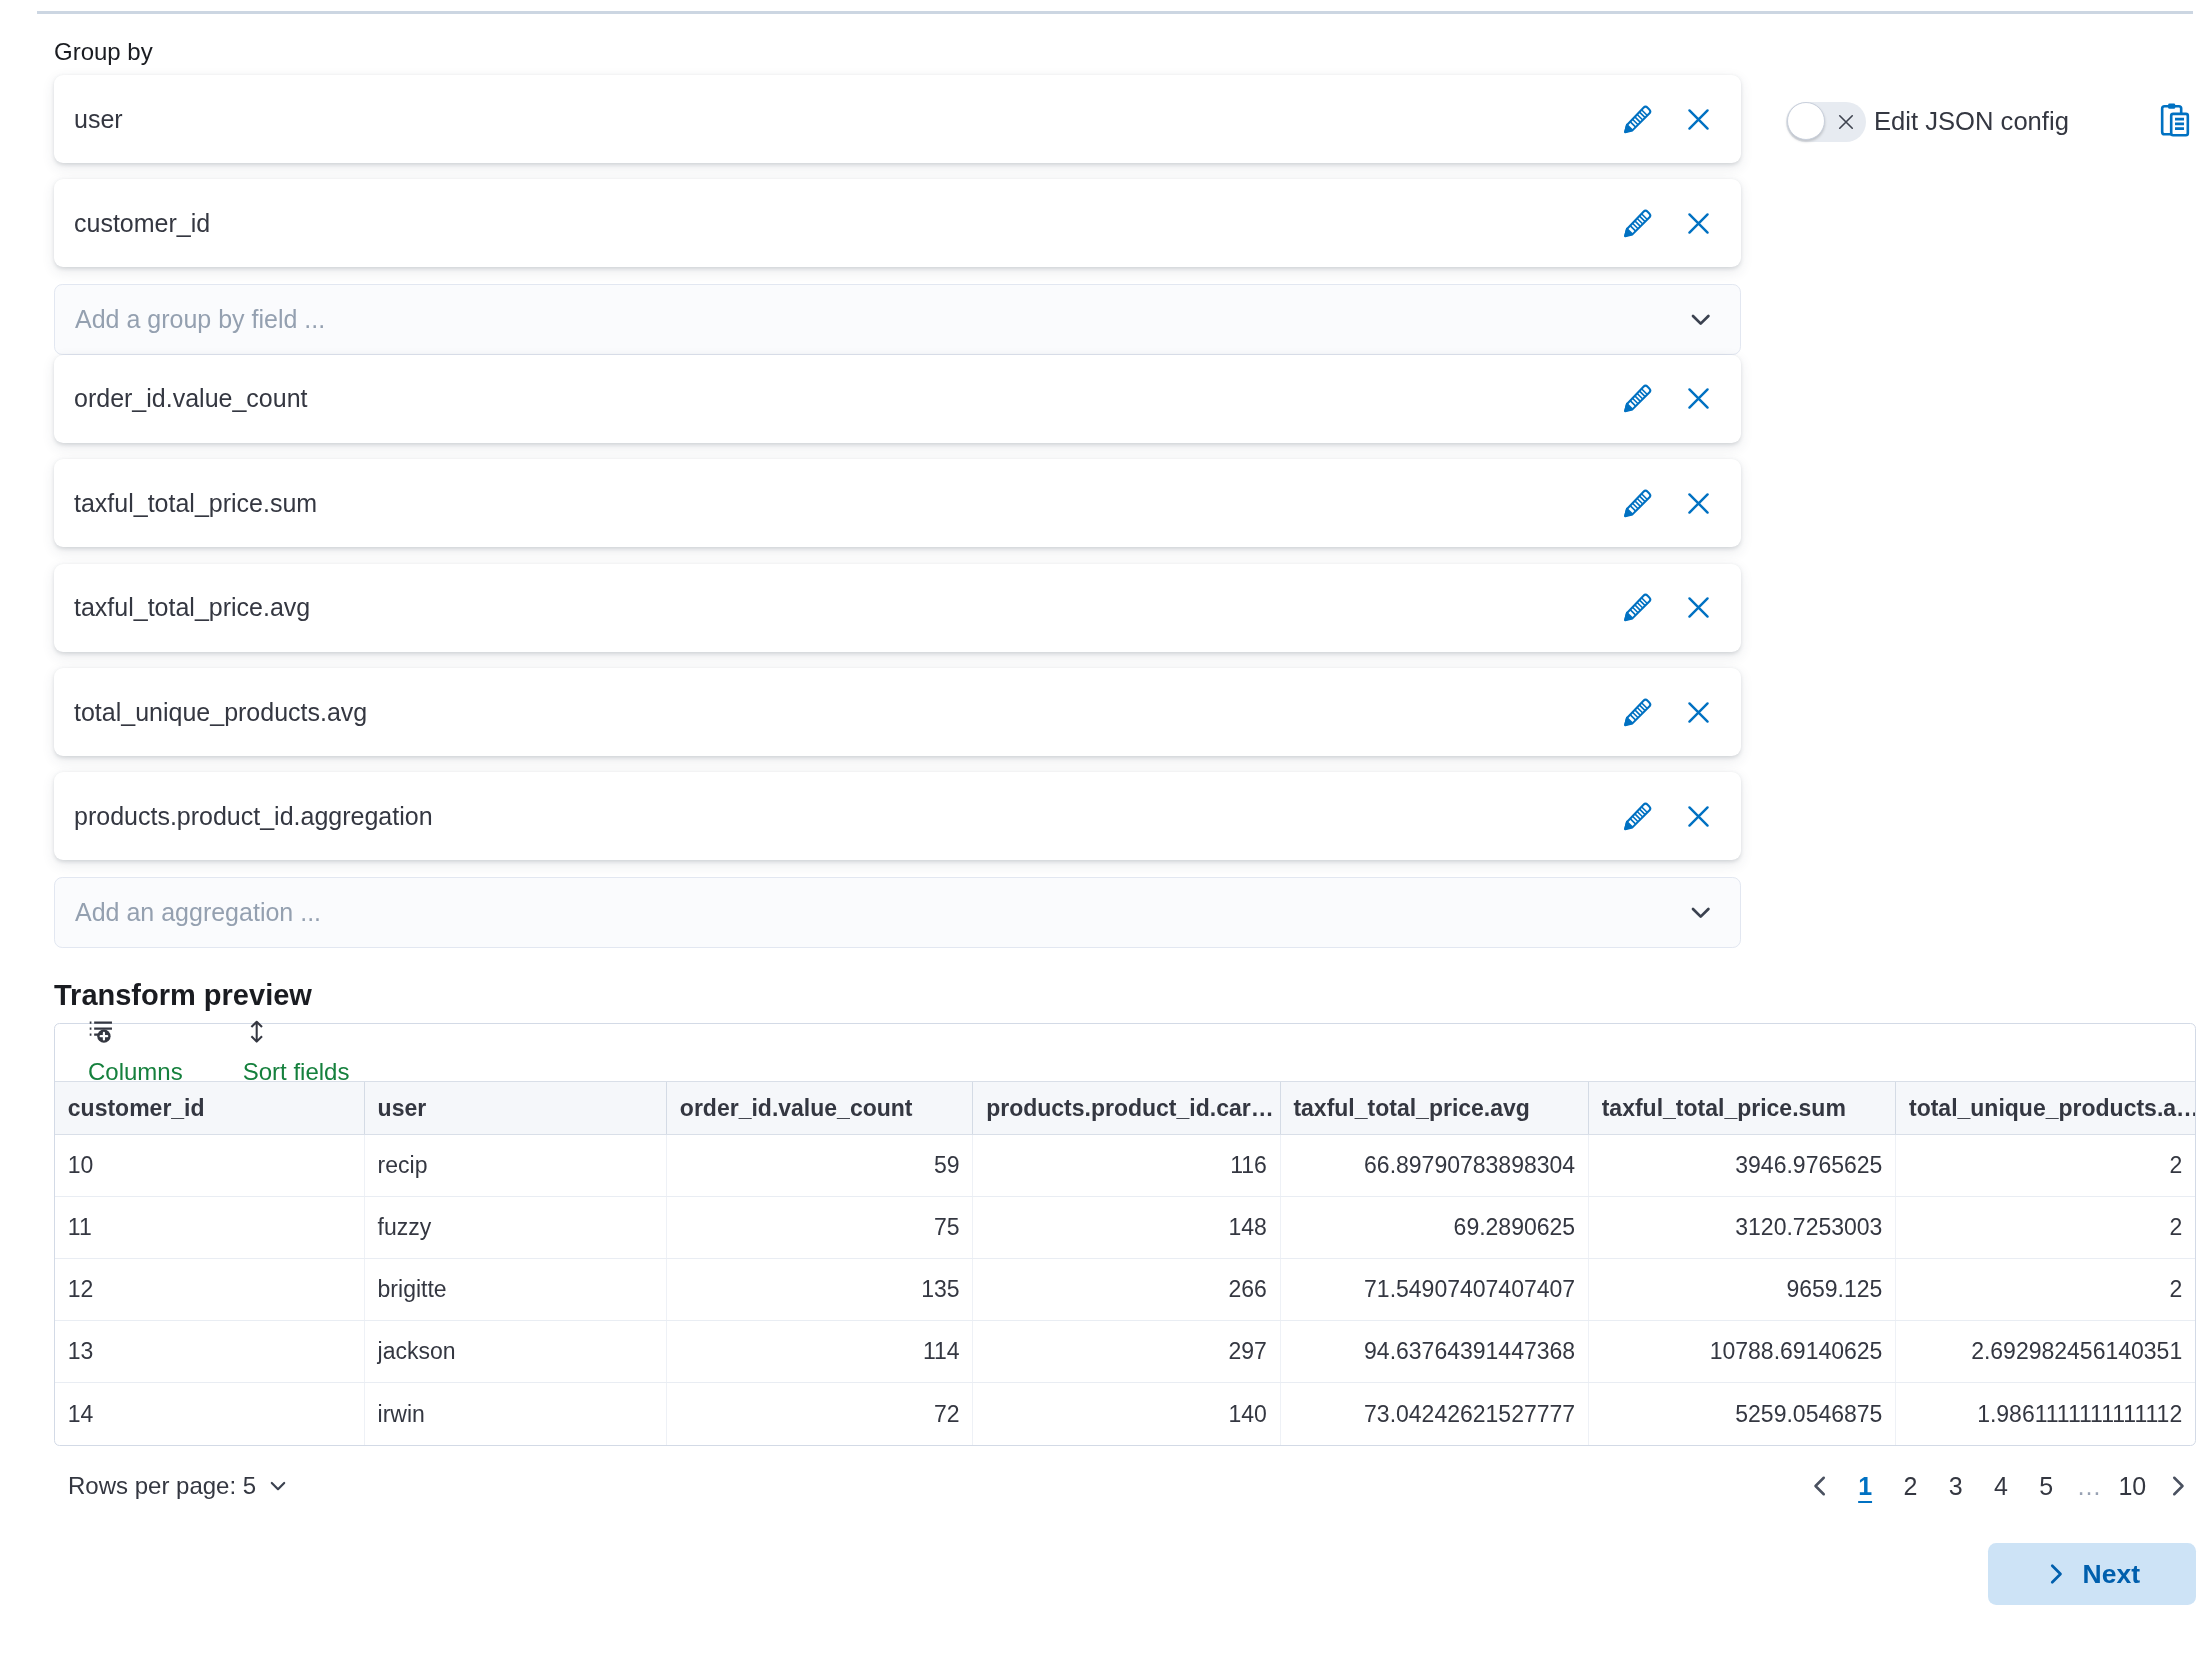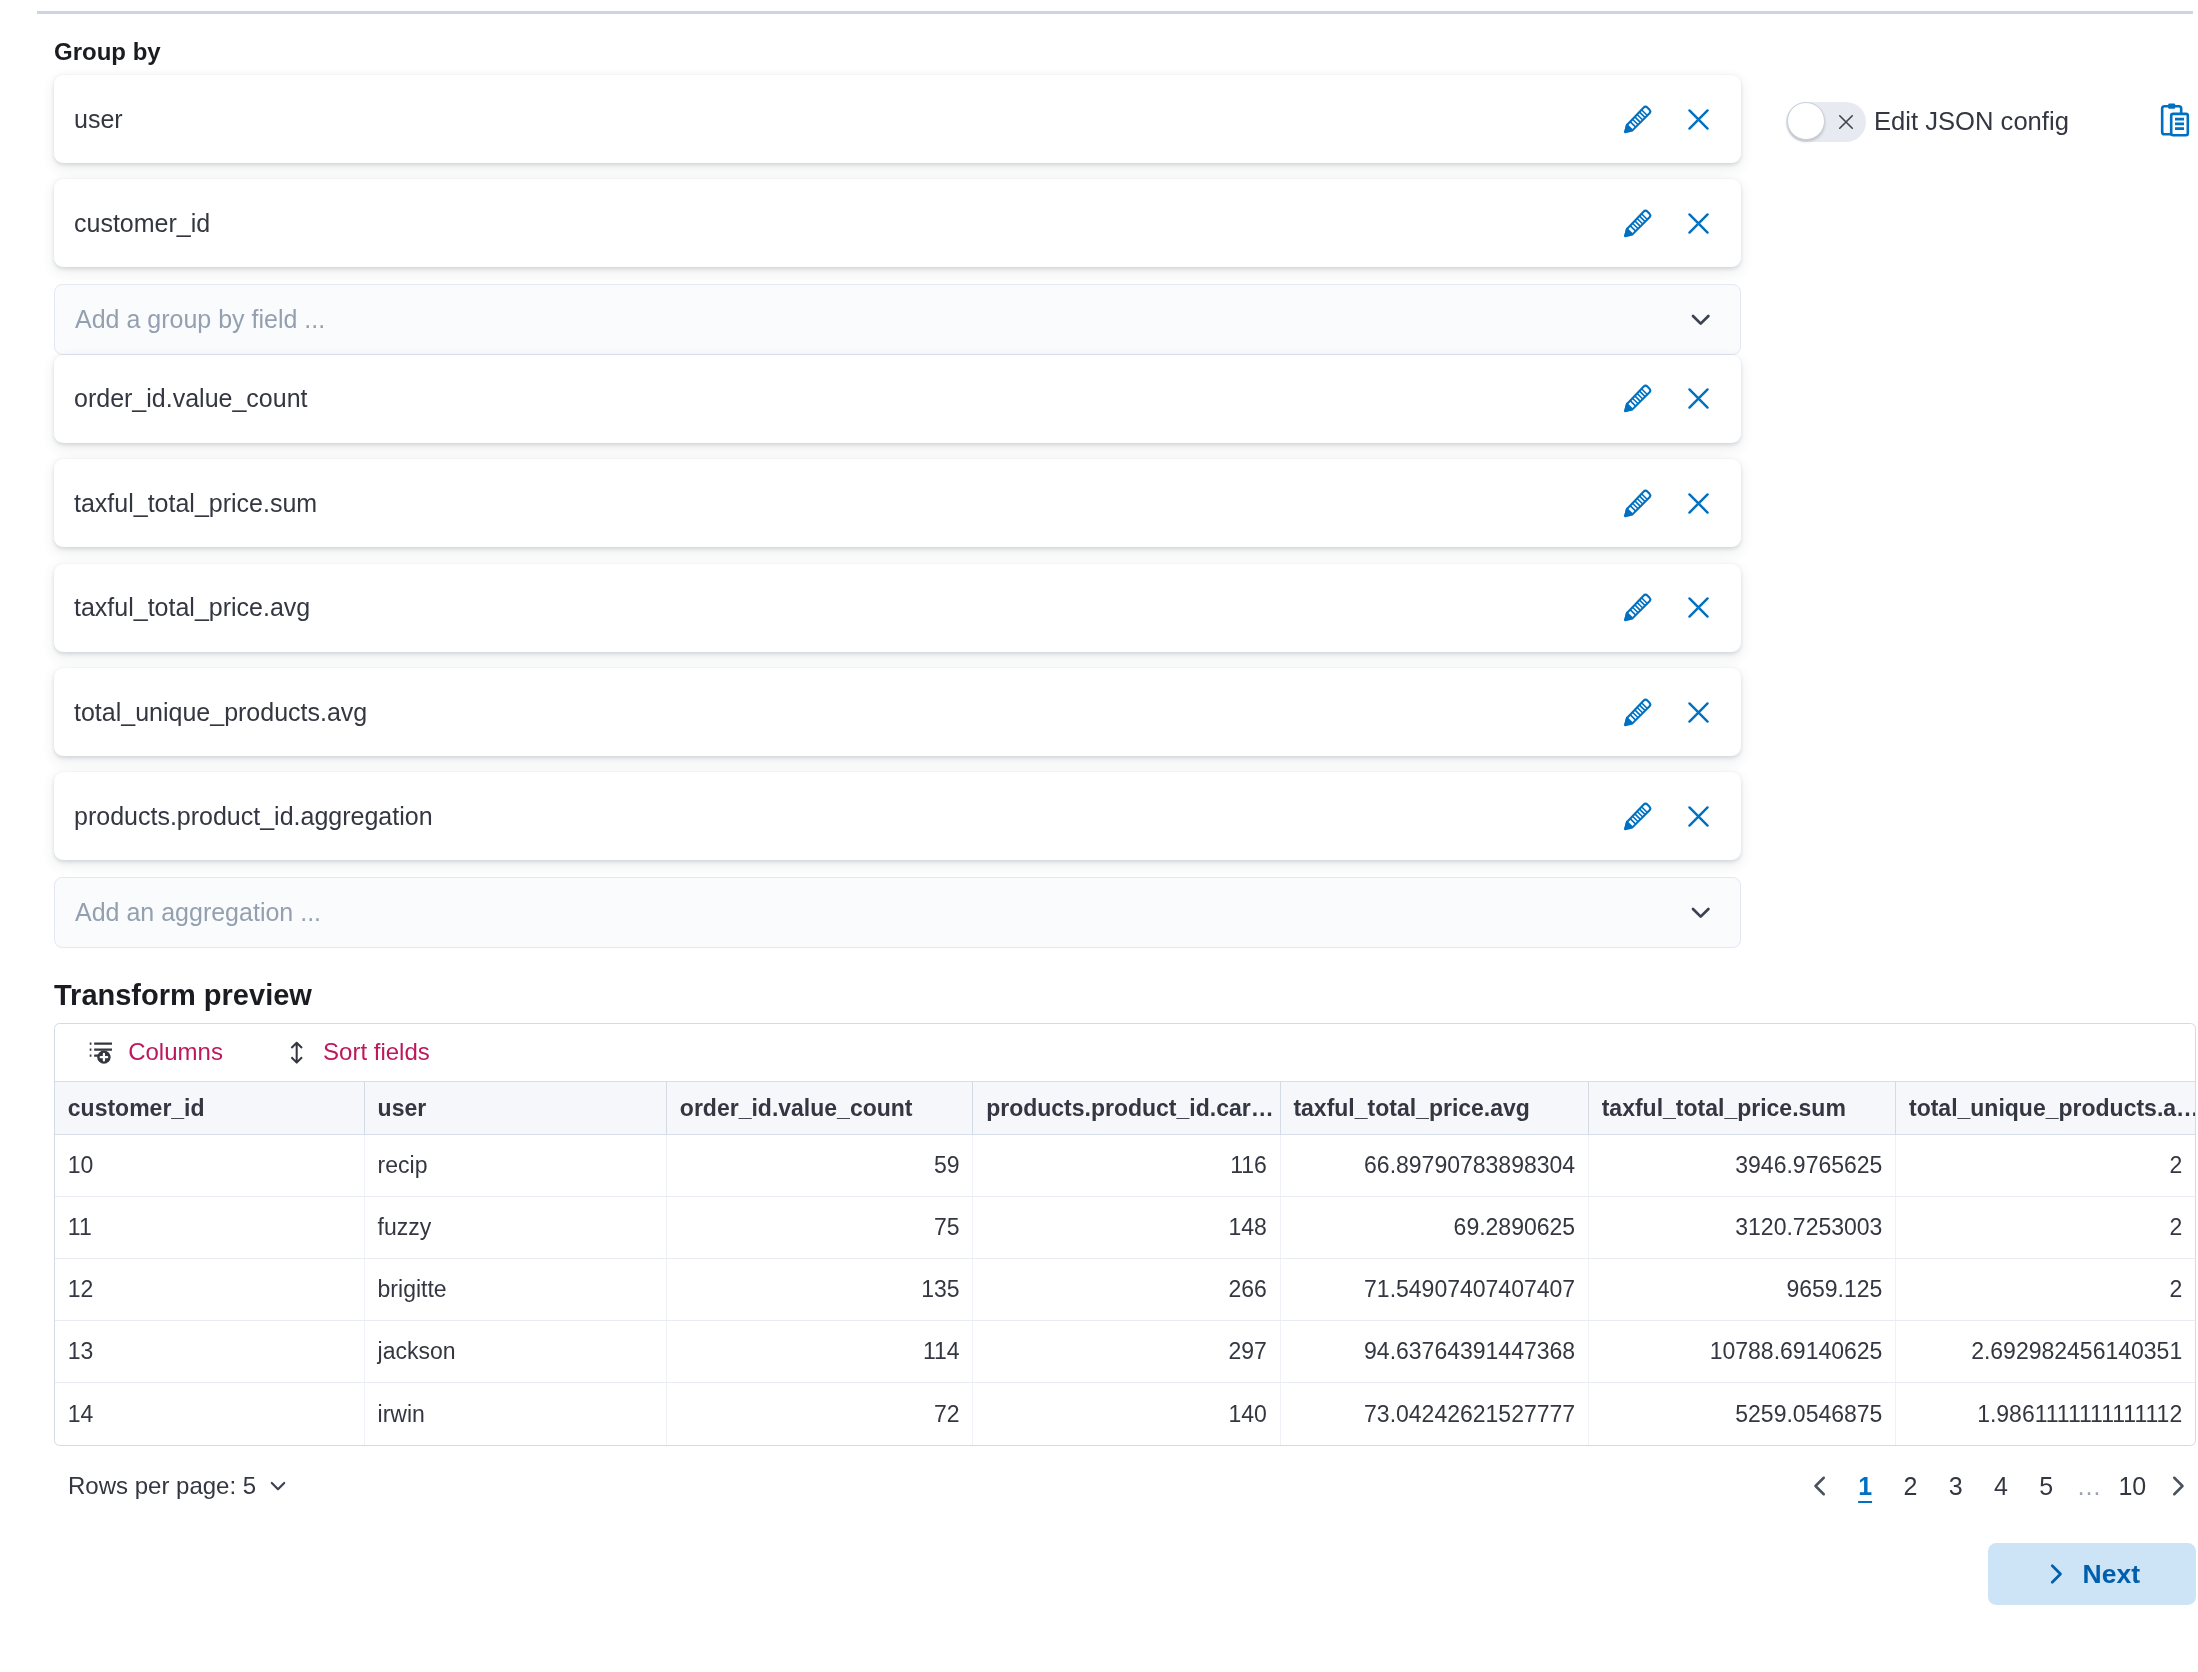--- a/index.html
+++ b/index.html
@@ -8,21 +8,21 @@
     width: 2198px; height: 1672px; overflow: hidden; position: relative;
     font-family: "Liberation Sans", "DejaVu Sans", sans-serif;
     color: #343741;
   }
   .page { position: relative; width: 2198px; height: 1672px; padding: 0 2.7px 0 54px; }
 
   .top-divider { position:absolute; left:37px; top:11px; width:2156px; height:2.7px; background:#ccd6e2; }
 
   .fields-col { width: 1687px; padding-top: 38px; }
 
-  .section-label { font-size:24px; font-weight:700; color:#1a1c21; margin-bottom:9.1px; }
+  .section-label { font-size:24px; font-weight:400; color:#1a1c21; margin-bottom:9.1px; }
   .section-label.aggs { margin-top:33px; }
 
   .field-panel {
     width:1687px; height:88px; background:#fff; border-radius:9.1px;
     box-shadow: 0 1.8px 3.7px rgba(52,62,78,.14), 0 4.6px 12.8px rgba(52,62,78,.10);
     display:flex; align-items:center; padding:0 24px 0 20px; margin-bottom:16.4px;
   }
   .field-label { font-size:25px; color:#343741; }
   .field-actions { margin-left:auto; display:flex; align-items:center; gap:24px; }
   .icon-btn { background:none; border:none; cursor:pointer; color:#0071c2; width:37px; height:37px; display:flex; align-items:center; justify-content:center; padding:0; }
@@ -41,21 +41,21 @@
   .switch .knob { position:absolute; left:0.9px; top:0.9px; width:38px; height:38px; border-radius:50%; background:#fff; border:0.9px solid #c9d0dc; box-shadow:0 1.8px 2.7px rgba(0,0,0,.18); }
   .switch .off-x { position:absolute; right:10px; top:10px; width:20px; height:20px; color:#3f4450; }
   .switch-label { font-size:25.6px; color:#343741; margin-left:8px; }
   .copy-btn { margin-left:auto; background:none; border:none; cursor:pointer; color:#0071c2; padding:0; }
   .copy-btn svg { width:38px; height:38px; }
 
   .preview-title { font-size:29px; font-weight:700; color:#1a1c21; margin-top:31px; line-height:33px; }
 
   .table-panel { width:2142px; border:1.8px solid #d3dae6; border-radius:5.5px; margin-top:11px; background:#fff; }
   .toolbar { height:58px; display:flex; align-items:center; padding-left:33px; gap:60px; border-bottom:1.8px solid #d9dfe8; }
-  .tool-btn { background:none; border:none; cursor:pointer; display:flex; align-items:flex-end; gap:12.8px; color:#be185d; font-size:24px; font-family:inherit; padding:0; }
+  .tool-btn { background:none; border:none; cursor:pointer; display:flex; align-items:flex-start; gap:12.8px; color:#15803d; font-size:24px; font-family:inherit; padding:0;flex-direction:column; }
   .tool-btn svg { width:27.4px; height:27.4px; }
 
   table { border-collapse:collapse; table-layout:fixed; width:100%; }
   th, td { font-size:23px; padding:0 12.8px; overflow:hidden; white-space:nowrap; }
   thead th { height:53px; background:#f5f7fa; font-weight:700; text-align:left; color:#343741; border-right:1.8px solid #d4dbe5; border-bottom:1.8px solid #d9dfe8; }
   thead th:last-child { border-right:none; }
   tbody td { height:62px; border-right:1.8px solid #eef1f6; border-bottom:1.8px solid #e9edf3; color:#343741; }
   tbody td:last-child { border-right:none; }
   tbody tr:last-child td { border-bottom:none; }
   td.right { text-align:right; }

